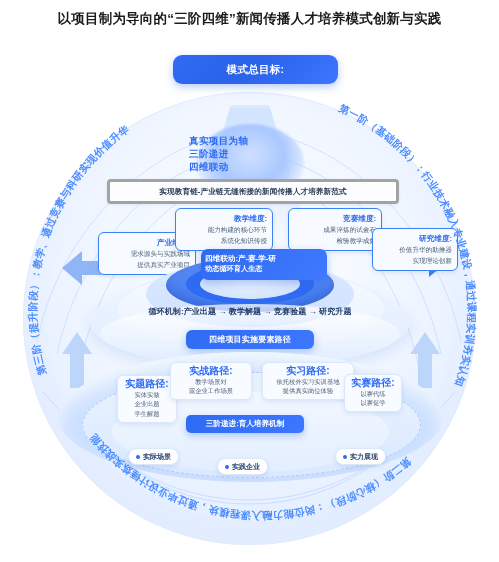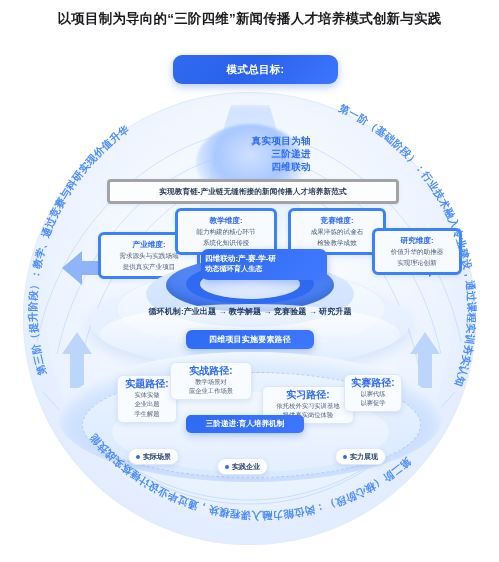--- a/index.html
+++ b/index.html
@@ -51,38 +51,38 @@
     border-radius:9px;padding:7px 6px 8px;
     background:linear-gradient(135deg,#2f6bf2 0%,#2a62ea 45%,#3d76ff 100%);
     box-shadow:0 3px 9px rgba(44,100,230,.34);
     color:#fff;text-align:center;
   }
   .goal .l1{font-size:10.5px;font-weight:700;line-height:14px;letter-spacing:.3px;}
   .goal .l2{font-size:9px;font-weight:700;line-height:13px;margin-top:1px;}
 
   
   .hero{
-    position:absolute;left:189px;top:134px;width:122px;text-align:right;
+    position:absolute;left:189px;top:134px;width:122px;text-align:left;
     color:#2f6bf2;font-weight:700;font-size:9.5px;line-height:13px;letter-spacing:.4px;
   }
 
   
   .strip{
     position:absolute;left:107px;top:179px;width:286px;height:19px;
     border-radius:4px;background:#fbfdff;border:3px solid #a3a3a3;
     box-shadow:0 1px 3px rgba(90,130,200,.12);
     display:flex;align-items:center;justify-content:center;
     font-size:7.6px;color:#2d3c55;font-weight:600;letter-spacing:.1px;
   }
 
   
   .dcard{
     position:absolute;border-radius:6px;background:#f7fbff;
-    border:3px solid #3b82f6;box-shadow:0 2px 5px rgba(80,120,190,.13);
-    padding:4px 5px 5px;text-align:center;
+    border:1px solid #3b82f6;box-shadow:0 2px 5px rgba(80,120,190,.13);
+    padding:4px 5px 5px;text-align:right;
   }
   .dcard .h{font-size:7.6px;font-weight:700;color:#2f6bf2;line-height:11px;}
   .dcard .b{font-size:6.6px;color:#4a5c75;line-height:9.5px;margin-top:1px;}
 
   #dim-industry{left:98px;top:232px;width:86px;}
   #dim-teaching{left:175px;top:208px;width:86px;}
   #dim-contest{left:288px;top:208px;width:82px;}
   #dim-research{left:372px;top:228px;width:74px;}
 
   
@@ -142,21 +142,21 @@
   .pcard{
     position:absolute;border-radius:6px;background:#f8fbff;
     border:1px solid #dbe8fa;box-shadow:0 2px 5px rgba(80,120,190,.14);
     padding:3px 4px 4px;text-align:center;
   }
   .pcard .h{font-size:10px;font-weight:700;color:#2f6bf2;line-height:10px;}
   .pcard .b{font-size:6.3px;color:#4a5c75;line-height:9px;margin-top:.5px;}
 
   #path-real{left:117px;top:375px;width:50px;}
   #path-practice{left:170px;top:362px;width:72px;}
-  #path-intern{left:262px;top:362px;width:82px;margin-top:24px;}
+  #path-intern{left:262px;top:362px;width:82px;}
   #path-compete{left:344px;top:374px;width:48px;}
 
   .threepill{
     position:absolute;left:186px;top:415px;width:118px;height:18px;border-radius:5px;
     background:linear-gradient(135deg,#2f6bf2,#3d77ff);
     box-shadow:0 3px 7px rgba(44,100,230,.3);
     display:flex;align-items:center;justify-content:center;
     color:#fff;font-size:7.6px;font-weight:700;
   }
 

